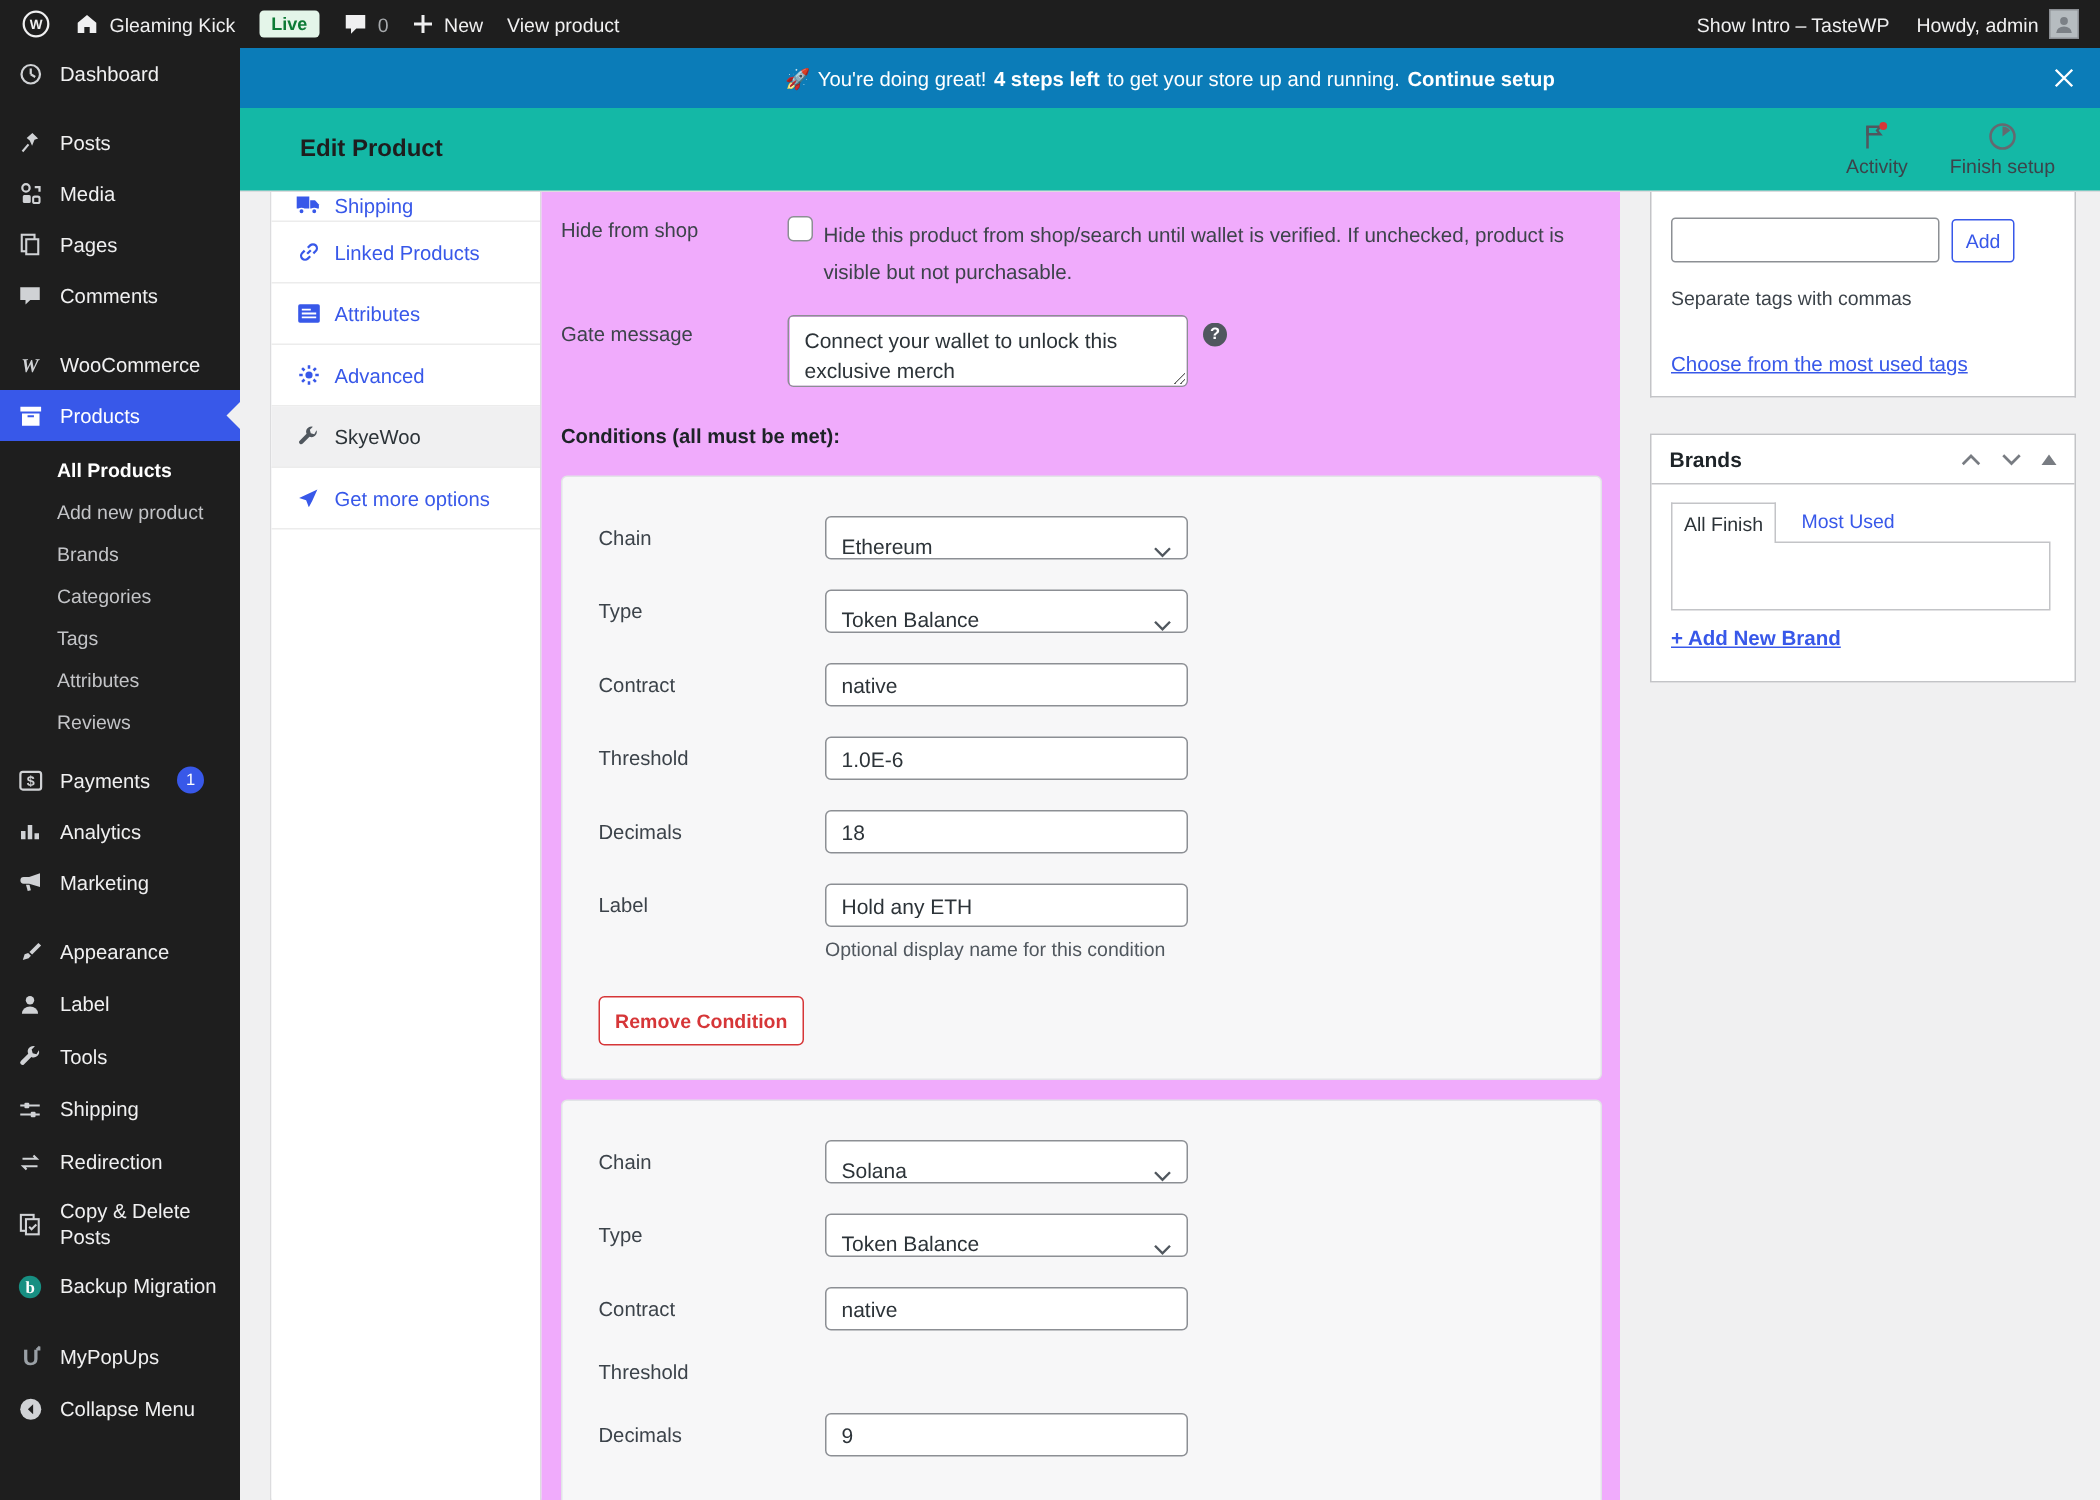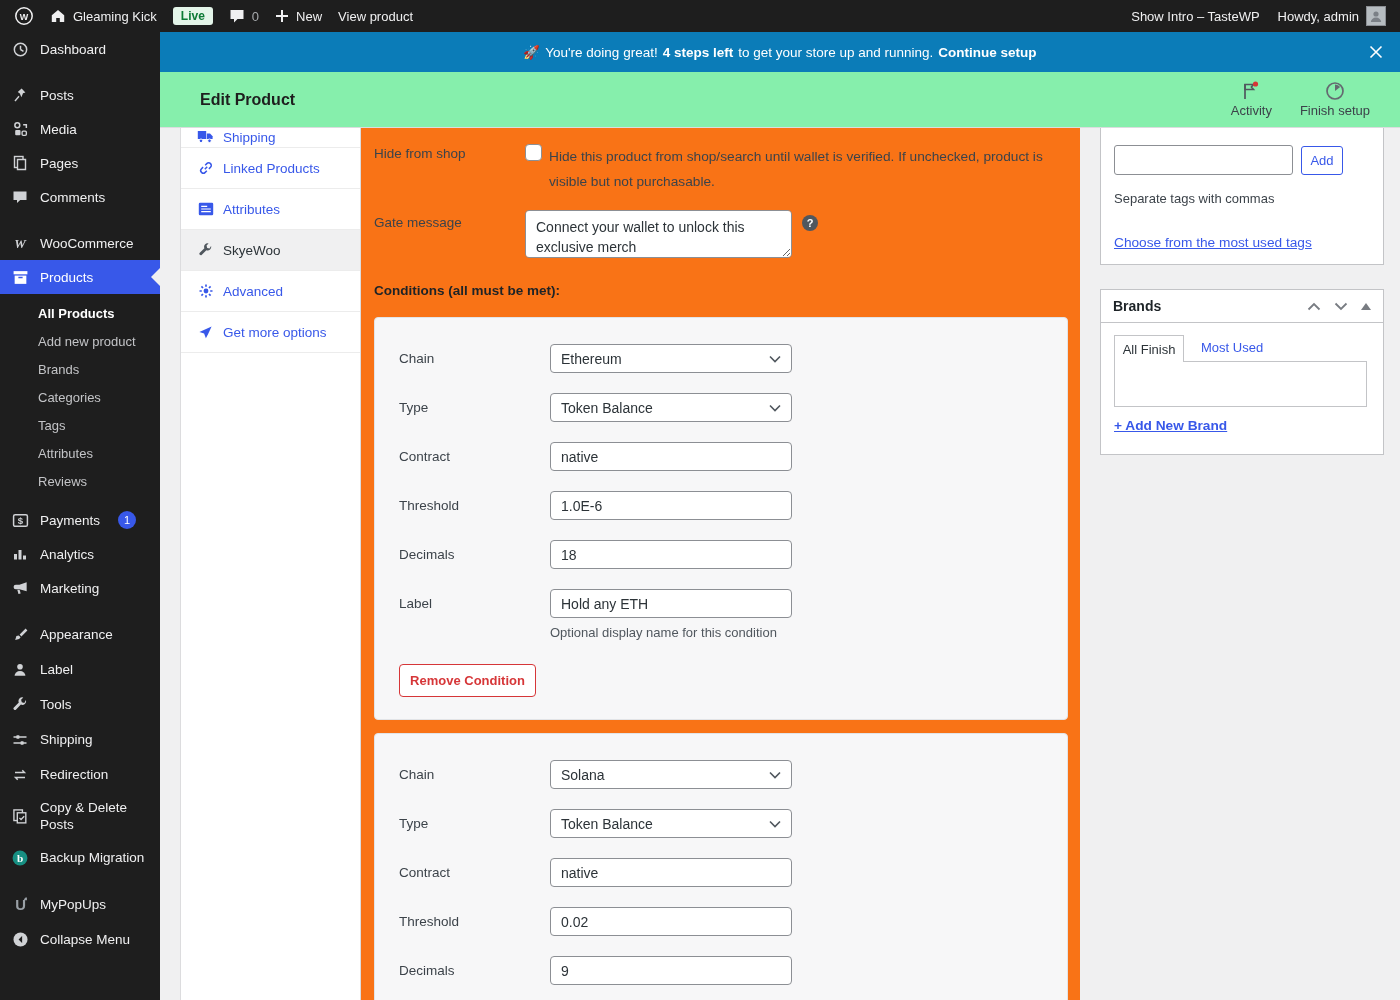--- a/index.html
+++ b/index.html
@@ -39,55 +39,55 @@
   
   #banner { left:160px; top:32px; width:1240px; height:40px; background:#0b7cb8; color:#fff;
     display:flex; align-items:center; justify-content:center; font-size:13.5px; z-index:30; }
   .banner-text { display:flex; align-items:center; gap:5px; }
   .banner-bold { font-weight:700; }
   .banner-link { color:#fff; font-weight:600; cursor:pointer; }
   #banner-close { position:absolute; right:14px; top:10px; width:20px; height:20px; color:#fff; cursor:pointer;
     display:flex; align-items:center; justify-content:center; }
 
   
-  #page-header { left:160px; top:72px; width:1240px; height:56px; background:#86efac; border-bottom:1px solid #dcdcde;
+  #page-header { left:160px; top:72px; width:1240px; height:56px; background:#14b8a6; border-bottom:1px solid #dcdcde;
     display:flex; align-items:center; z-index:20; }
   #page-title { margin-left:40px; font-size:16px; font-weight:700; color:#1e1e1e; }
   .header-actions { margin-left:auto; margin-right:30px; display:flex; gap:28px; }
   .header-action { display:flex; flex-direction:column; align-items:center; gap:2px; color:#3c434a; font-size:13px; cursor:pointer; }
 
   
   #product-panel { left:180px; top:128px; width:900px; height:872px; background:#fff; border:1px solid #dcdcde; border-top:none; }
   #tab-col { position:absolute; left:0; top:0; width:180px; height:872px; border-right:1px solid #dcdcde; background:#fff; }
   .ptab { height:41px; display:flex; align-items:center; gap:9px; padding-left:16px; border-bottom:1px solid #ececec;
     color:#3858e9; font-size:13.5px; cursor:pointer; }
   .ptab .ti { width:17px; min-width:17px; height:17px; display:flex; align-items:center; justify-content:center; color:#3858e9; }
   .ptab.clip { height:20px; align-items:flex-start; overflow:hidden; }
   .ptab.active { background:#f0f0f1; color:#2c3338; }
   .ptab.active .ti { color:#50575e; }
 
-  #panel-main { position:absolute; left:180px; top:0; width:719px; height:872px; background:#f97316; }
+  #panel-main { position:absolute; left:180px; top:0; width:719px; height:872px; background:#f0abfc; }
   .form-label { position:absolute; font-size:13.5px; color:#3c434a; }
   #hide-checkbox { position:absolute; left:164px; top:16px; width:17px; height:17px; border:1px solid #8c8f94; border-radius:4px; background:#fff; cursor:pointer; }
   #hide-desc { position:absolute; left:188px; top:16px; width:502px; font-size:13.7px; color:#3c434a; line-height:25px; }
   #gate-textarea { position:absolute; left:164px; top:82px; width:267px; height:48px; border:1px solid #8c8f94; border-radius:4px;
     padding:6px 10px; font-family:"Liberation Sans","DejaVu Sans",sans-serif; font-size:14px; line-height:20px; color:#2c3338; resize:vertical; }
   #gate-help { position:absolute; left:441px; top:87px; width:16px; height:16px; border-radius:50%; background:#50575e; color:#fff;
     font-size:11px; font-weight:700; display:flex; align-items:center; justify-content:center; cursor:pointer; }
   #conditions-title { position:absolute; left:13px; top:155px; font-size:13.5px; font-weight:700; color:#1d2327; }
 
   .cond-box { position:absolute; left:13px; width:694px; background:#f7f7f8; border:1px solid #e2e4e7; border-radius:4px;
     padding:26px 24px 0 24px; }
   #cond-box-1 { top:189px; height:403px; }
   #cond-box-2 { top:605px; height:340px; }
   .cond-row { display:flex; align-items:center; margin-bottom:20px; }
   .cond-row.top { align-items:flex-start; }
   .cond-label { width:151px; font-size:13.5px; color:#3c434a; }
   .cond-select { width:242px; height:29px; background:#fff; border:1px solid #8c8f94; border-radius:4px;
-    display:flex; align-items:center; justify-content:space-between; padding:0 10px; font-size:14px; color:#2c3338; cursor:pointer; }
+    display:flex; align-items:flex-end; justify-content:space-between; padding:0 10px; font-size:14px; color:#2c3338; cursor:pointer; }
   .cond-input { width:242px; height:29px; background:#fff; border:1px solid #8c8f94; border-radius:4px;
     padding:0 10px; font-family:"Liberation Sans","DejaVu Sans",sans-serif; font-size:14px; color:#2c3338; }
   .cond-helper { margin-top:7px; font-size:13px; color:#50575e; }
   .remove-btn { margin-top:24px; width:137px; height:33px; background:#fff; border:1px solid #d63638; border-radius:4px;
     color:#d63638; font-weight:700; font-size:13px; font-family:"Liberation Sans","DejaVu Sans",sans-serif; cursor:pointer; }
 
   
   .side-panel { position:absolute; background:#fff; border:1px solid #c3c4c7; width:284px; left:1100px; }
   #tags-panel { top:128px; height:137px; border-top:none; }
   #tag-input { position:absolute; left:13px; top:17px; width:179px; height:30px; border:1px solid #8c8f94; border-radius:3px; padding:0 8px;
@@ -440,38 +440,38 @@
       </div>
       <div class="ptab">
         <span class="ti">
             <svg width="16" height="14" viewBox="0 0 16 14">
               <rect x="0.8" y="0.8" width="14.4" height="12.4" rx="1.2" fill="currentColor"></rect>
               <path d="M3.2 4.4h6M3.2 7h9.6M3.2 9.6h9.6" stroke="#fff" stroke-width="1.2"></path>
             </svg>
           </span>
         <span>Attributes</span>
       </div>
-      <div class="ptab active">
-        <span class="ti">
-            <svg width="15" height="15" viewBox="0 0 16 16">
-              <path d="M13.9 3.1a3.7 3.7 0 0 1-5 4.5l-4.8 4.9a1.5 1.5 0 0 1-2.2-2.1L6.8 5.5a3.7 3.7 0 0 1 4.5-5L9.1 2.7l.7 2.5 2.5.7z" fill="currentColor"></path>
-            </svg>
-          </span>
-        <span>SkyeWoo</span>
-      </div>
       <div class="ptab">
         <span class="ti">
             <svg width="16" height="16" viewBox="0 0 16 16">
               <circle cx="8" cy="8" r="2.4" fill="currentColor"></circle>
               <g stroke="currentColor" stroke-width="1.7">
                 <path d="M8 1.5v2.3M8 12.2v2.3M1.5 8h2.3M12.2 8h2.3M3.4 3.4l1.6 1.6M11 11l1.6 1.6M12.6 3.4L11 5M5 11l-1.6 1.6"></path>
               </g>
             </svg>
           </span>
         <span>Advanced</span>
+      </div>
+      <div class="ptab active">
+        <span class="ti">
+            <svg width="15" height="15" viewBox="0 0 16 16">
+              <path d="M13.9 3.1a3.7 3.7 0 0 1-5 4.5l-4.8 4.9a1.5 1.5 0 0 1-2.2-2.1L6.8 5.5a3.7 3.7 0 0 1 4.5-5L9.1 2.7l.7 2.5 2.5.7z" fill="currentColor"></path>
+            </svg>
+          </span>
+        <span>SkyeWoo</span>
       </div>
       <div class="ptab">
         <span class="ti">
             <svg width="15" height="15" viewBox="0 0 16 16">
               <path d="M14.5 1.5L1.5 7.5l5 1.6L8.4 14l2.4-4.4z" fill="currentColor"></path>
             </svg>
           </span>
         <span>Get more options</span>
       </div>
     </div>
@@ -555,21 +555,20 @@
                 </svg>
               </span>
           </span>
         </div>
         <div class="cond-row">
           <span class="cond-label">Contract</span>
           <input class="cond-input" value="native" style="">
         </div>
         <div class="cond-row">
           <span class="cond-label">Threshold</span>
-          <input class="cond-input" value="0.02" style="">
         </div>
         <div class="cond-row">
           <span class="cond-label">Decimals</span>
           <input class="cond-input" value="9" style="">
         </div>
       </div>
 
     </div>
   </div>
 

